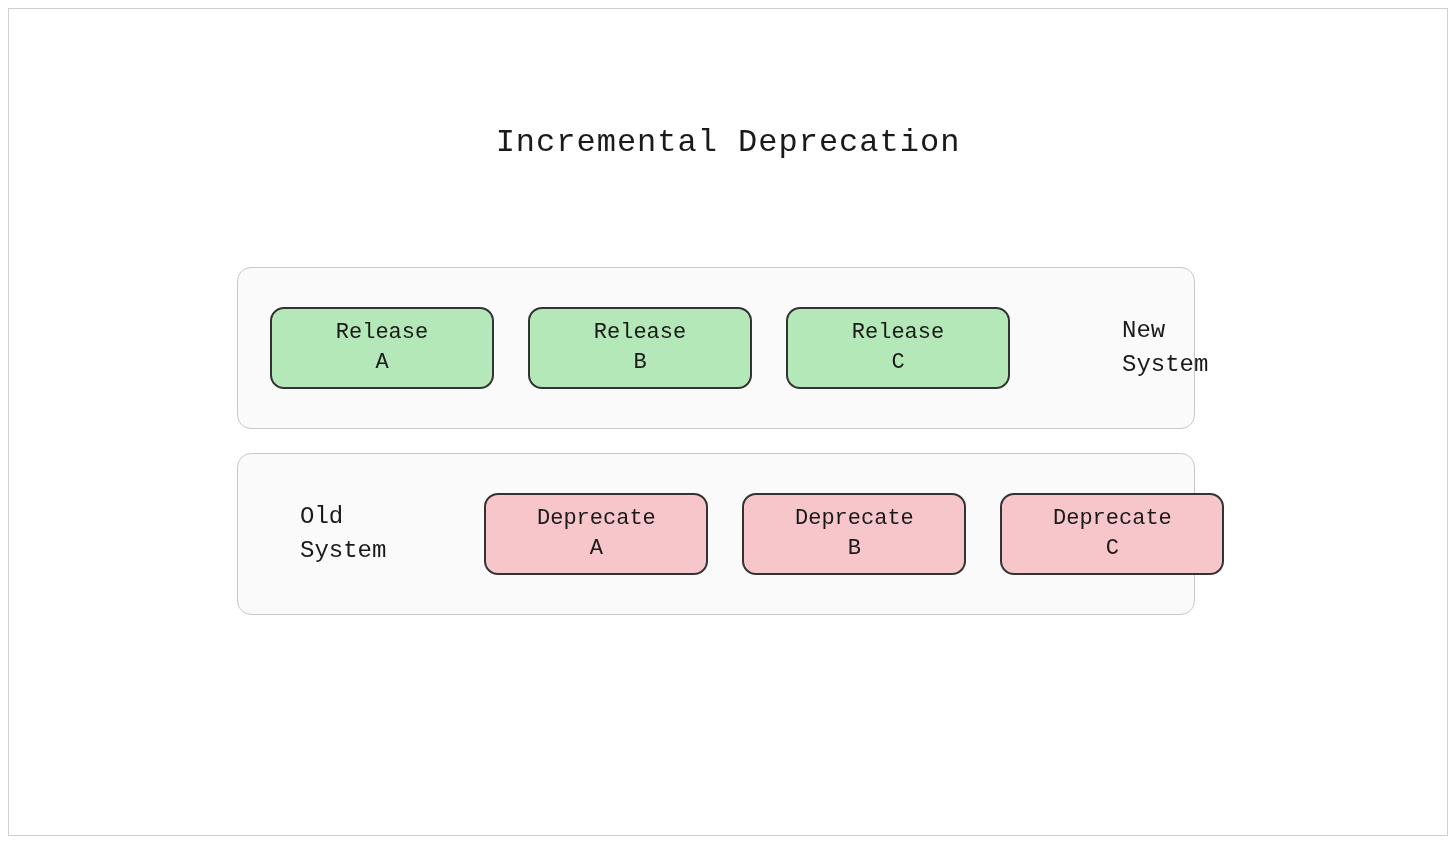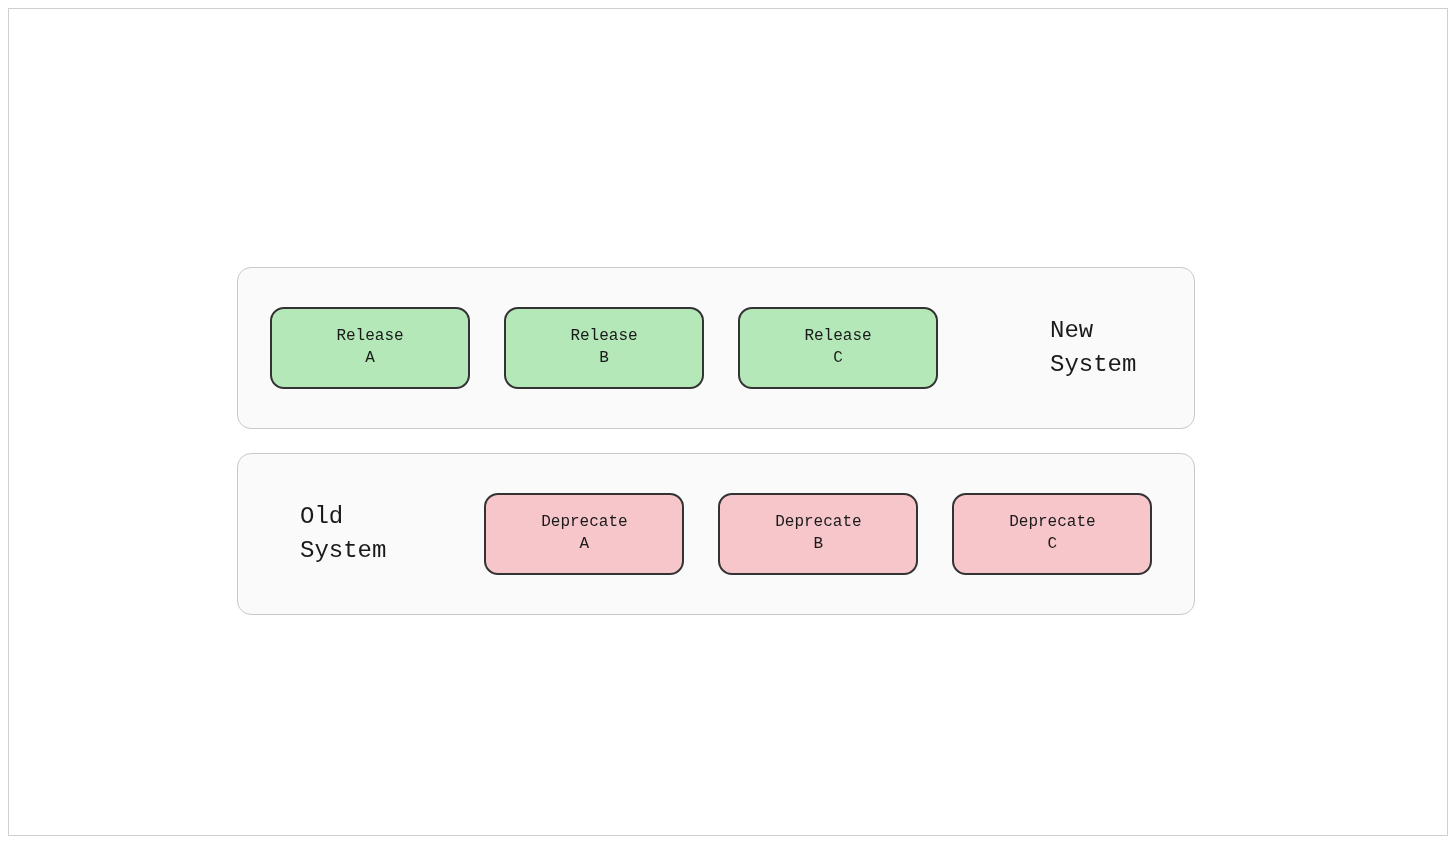--- a/index.html
+++ b/index.html
@@ -47,29 +47,29 @@
     }
     .new-system {
       top: 258px;
       height: 162px;
     }
     .old-system {
       top: 444px;
       height: 162px;
     }
     .pill {
-      width: 200px;
+      width: 224px;
       height: 82px;
       border: 2px solid #333;
       border-radius: 14px;
       display: flex;
       flex-direction: column;
       align-items: center;
       justify-content: center;
-      font-size: 16px;
+      font-size: 22px;
       line-height: 1.35;
       color: #1a1a1a;
       text-align: center;
       margin-right: 34px;
       flex-shrink: 0;
     }
     .pill-green {
       background: #b4e8b8;
     }
     .pill-red {
@@ -108,20 +108,21 @@
       font-size: 19px;
       color: #999;
       letter-spacing: 0.5px;
     }
   </style>
 </head>
 <body>
 
 <div class="outer-frame">
 
+  <div class="title">Incremental Deprecation</div>
 
   <div class="system-box new-system">
     <div class="pill pill-green">
       <span>Release</span>
       <span>A</span>
     </div>
     <div class="pill pill-green">
       <span>Release</span>
       <span>B</span>
     </div>

